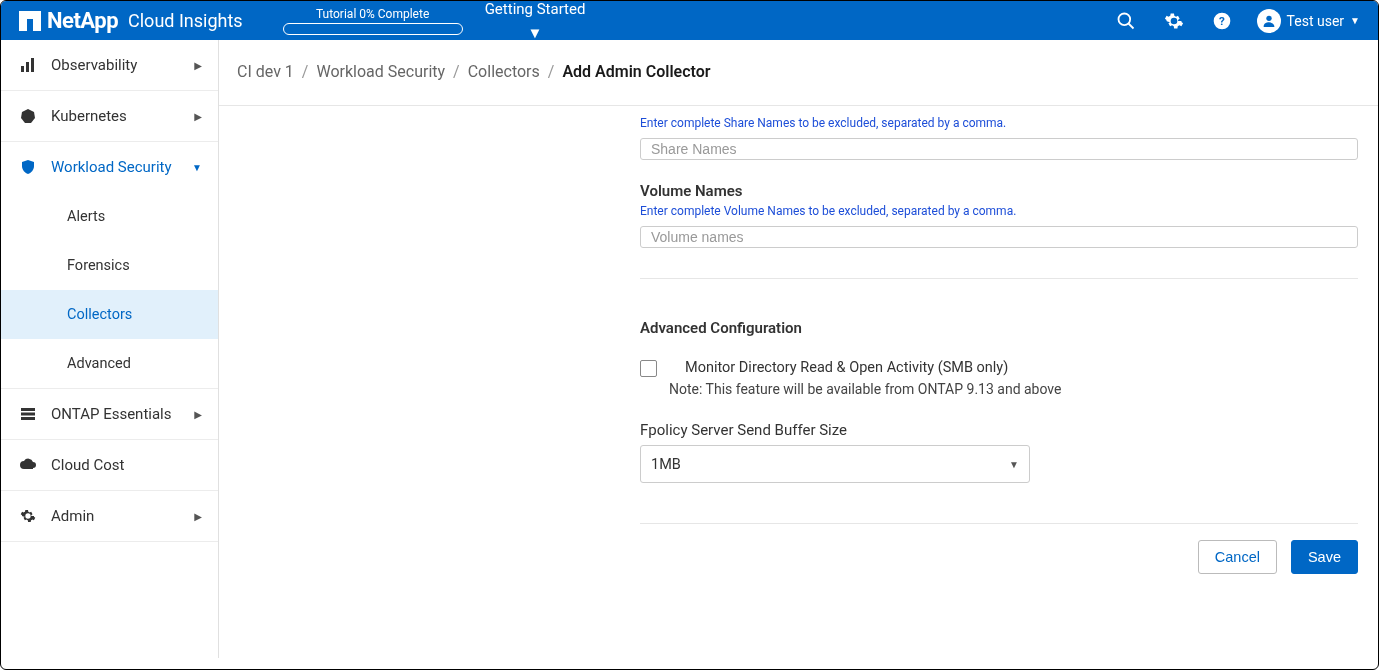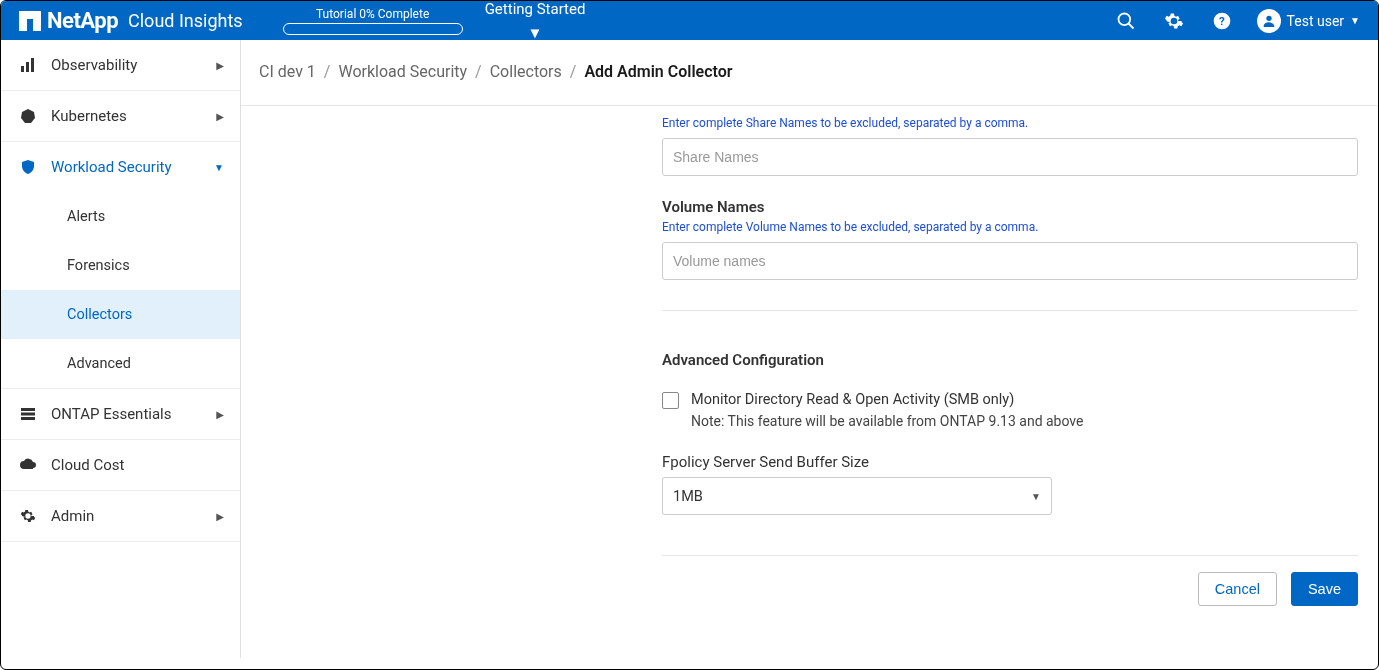--- a/index.html
+++ b/index.html
@@ -16,46 +16,46 @@
 .getting-started { margin-left: 12px; display: flex; align-items: center; gap: 6px; font-size: 15px; cursor: pointer; flex-direction: column; }
 .header-spacer { flex: 1; }
 .header-icon { width: 22px; height: 22px; display: inline-flex; align-items: center; justify-content: center; margin: 0 8px; cursor: pointer; }
 .user-area { display: flex; align-items: center; gap: 6px; cursor: pointer; margin-left: 6px; }
 .user-avatar { width: 24px; height: 24px; border-radius: 50%; background: #fff; display: flex; align-items: center; justify-content: center; }
 
 
 .body { display: flex; height: calc(670px - 52px); }
 
 
-.sidebar { width: 240px; border-right: 1px solid #e0e0e0; background: #fff; overflow-y: auto; }
+.sidebar { width: 218px; border-right: 1px solid #e0e0e0; background: #fff; overflow-y: auto; }
 .nav-item { display: flex; align-items: center; padding: 16px 18px; border-bottom: 1px solid #ececec; cursor: pointer; font-size: 15px; position: relative; }
 .nav-item .nav-icon { width: 18px; height: 18px; margin-right: 14px; display: inline-flex; align-items: center; justify-content: center; color: #333; }
 .nav-item .chev { position: absolute; right: 16px; color: #555; font-size: 10px; }
 .nav-item.active { color: #0067c5; }
 .nav-item.active .nav-icon { color: #0067c5; }
 .nav-item.active .chev { color: #0067c5; }
 .nav-sub { padding: 16px 18px 16px 66px; font-size: 14.5px; cursor: pointer; }
 .nav-sub.active { background: #e1f0fb; color: #0067c5; }
 .nav-section-sub { border-bottom: 1px solid #ececec; }
 
 
 .main { flex: 1; display: flex; flex-direction: column; overflow: hidden; }
 .breadcrumb { padding: 22px 18px 24px; border-bottom: 1px solid #e6e6e6; font-size: 16px; color: #666; display: flex; gap: 8px; align-items: center; }
 .breadcrumb .sep { color: #999; }
 .breadcrumb .current { color: #1a1a1a; font-weight: 600; }
 .content { flex: 1; overflow-y: auto; padding: 10px 0 0 0; }
 .form-area { max-width: 780px; margin-left: 421px; padding-right: 20px; }
 .field-label { font-size: 15px; font-weight: 600; color: #333; margin-top: 4px; margin-bottom: 4px; }
 .field-help { font-size: 12px; color: #1d4ed8; margin-bottom: 8px; }
-.input { width: 100%; height: 38px; border: 1px solid #ccc; border-radius: 3px; padding: 0 10px; font-size: 14px; color: #333; }
+.input { width: 100%; height: 22px; border: 1px solid #ccc; border-radius: 3px; padding: 0 10px; font-size: 14px; color: #333; }
 .input::placeholder { color: #999; }
 .block { margin-bottom: 22px; }
 .section-title { font-size: 15px; font-weight: 600; margin: 40px 0 22px; }
 .divider { border-top: 1px solid #e6e6e6; margin: 30px 0 0; }
-.check-row { display: flex; align-items: flex-start; gap: 12px; margin-bottom: 4px; }
+.check-row { display: flex; align-items: flex-start; gap: 28px; margin-bottom: 4px; }
 .checkbox { width: 17px; height: 17px; border: 1.5px solid #888; border-radius: 2px; display: inline-flex; align-items: center; justify-content: center; cursor: pointer; flex-shrink: 0; margin-top: 1px; }
 .checkbox.checked { background: #0067c5; border-color: #0067c5; }
 .check-label { font-size: 14.5px; color: #333; }
 .check-note { font-size: 14px; color: #444; margin-left: 29px; margin-bottom: 24px; }
 .underline-mark { position: relative; display: inline-block; }
 .underline-mark::after { content: ""; position: absolute; left: 0; right: -18px; bottom: -4px; height: 2.5px; background: #d22; border-radius: 2px; transform: rotate(-0.5deg); }
 .select { width: 390px; height: 38px; border: 1px solid #ccc; border-radius: 3px; padding: 0 10px; display: flex; align-items: center; justify-content: space-between; cursor: pointer; font-size: 14.5px; }
 .actions { display: flex; justify-content: flex-end; gap: 14px; padding: 16px 0 30px; border-top: 1px solid #e6e6e6; margin-top: 40px; }
 .btn { height: 34px; padding: 0 16px; border-radius: 3px; font-size: 14.5px; cursor: pointer; display: inline-flex; align-items: center; }
 .btn-secondary { background: #fff; border: 1px solid #bbb; color: #0067c5; }

